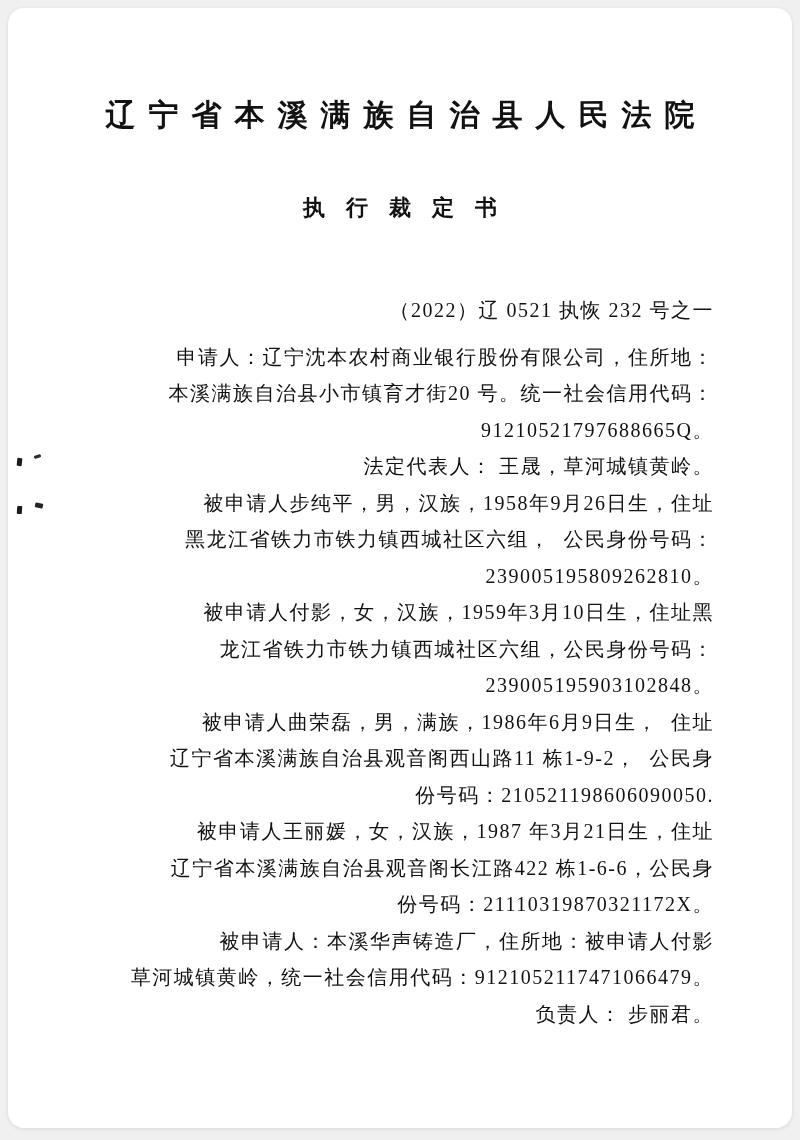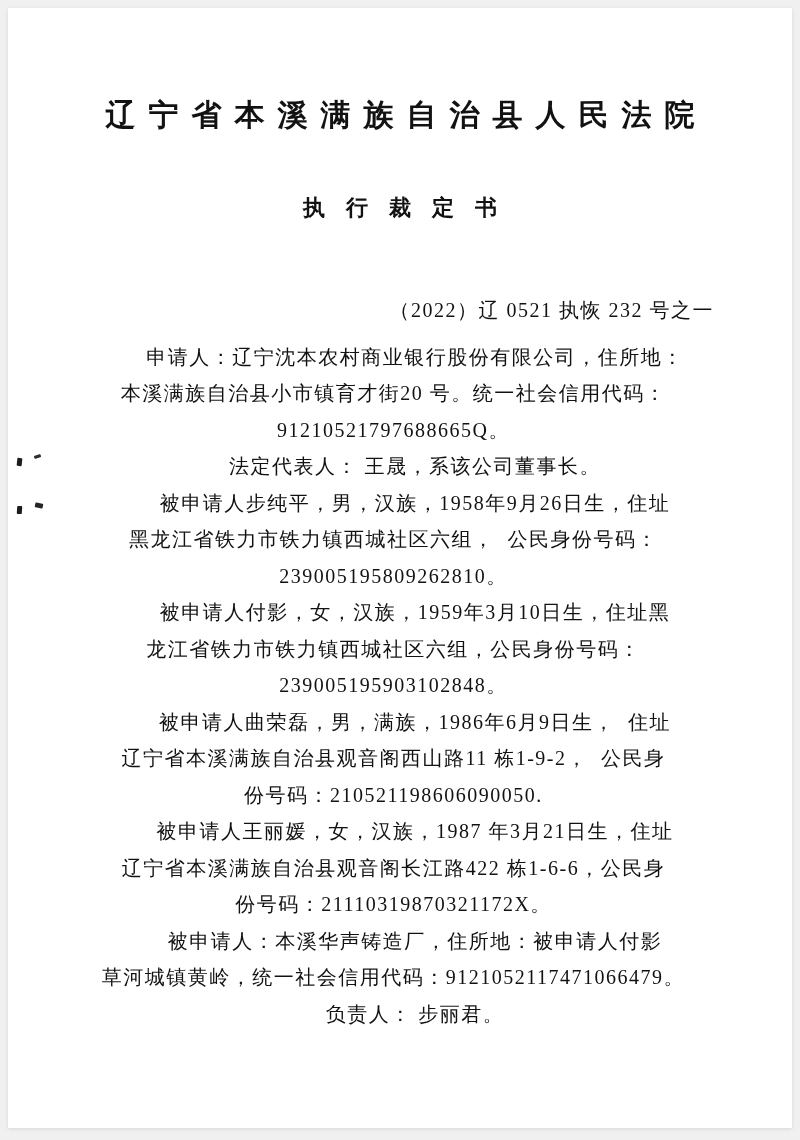--- a/index.html
+++ b/index.html
@@ -11,21 +11,21 @@
     font-family: "Liberation Serif", "DejaVu Serif", serif;
     overflow: hidden;
   }
   .page {
     position: absolute;
     left: 8px;
     top: 8px;
     width: 784px;
     height: 1120px;
     background: #ffffff;
-    border-radius: 0;
+    border-radius: 16px;
     box-shadow: 0 1px 4px rgba(0,0,0,0.10);
     color: #121212;
   }
   .court-name {
     margin: 87px 0 0 0;
     text-align: center;
     font-size: 30px;
     line-height: 40px;
     font-weight: bold;
     letter-spacing: 13px;
@@ -49,21 +49,21 @@
     letter-spacing: 1.5px;
   }
   .case-number {
     text-align: right;
     margin: 0 0 10px 0;
     white-space: nowrap;
   }
   .para {
     margin: 0;
     white-space: pre-wrap;
-    text-align: center;
+    text-align: right;
   }
   
   .speck {
     position: absolute;
     background: #1c1c1c;
     border-radius: 1px;
   }
   .speck-a { left: 9px;  top: 450px; width: 5px; height: 8px; transform: rotate(6deg); }
   .speck-b { left: 26px; top: 447px; width: 7px; height: 3px; transform: rotate(-18deg); background:#2e2e2e; }
   .speck-c { left: 9px;  top: 498px; width: 5px; height: 8px; transform: rotate(4deg); }
@@ -84,21 +84,21 @@
   <div class="doc-title">执行裁定书</div>
 
   <div class="body-text">
 
     <div class="case-number">（2022）辽 0521 执恢 232 号之一</div>
 
     <p class="para">　　申请人：辽宁沈本农村商业银行股份有限公司，住所地：
 本溪满族自治县小市镇育才街20 号。统一社会信用代码：
 91210521797688665Q。</p>
 
-    <p class="para">　　法定代表人： 王晟，系该公司董事长。</p>
+    <p class="para">　　法定代表人： 王晟，草河城镇黄岭。</p>
 
 
     <p class="para">　　被申请人步纯平，男，汉族，1958年9月26日生，住址
 黑龙江省铁力市铁力镇西城社区六组，  公民身份号码：
 239005195809262810。</p>
 
     <p class="para">　　被申请人付影，女，汉族，1959年3月10日生，住址黑
 龙江省铁力市铁力镇西城社区六组，公民身份号码：
 239005195903102848。</p>
 

